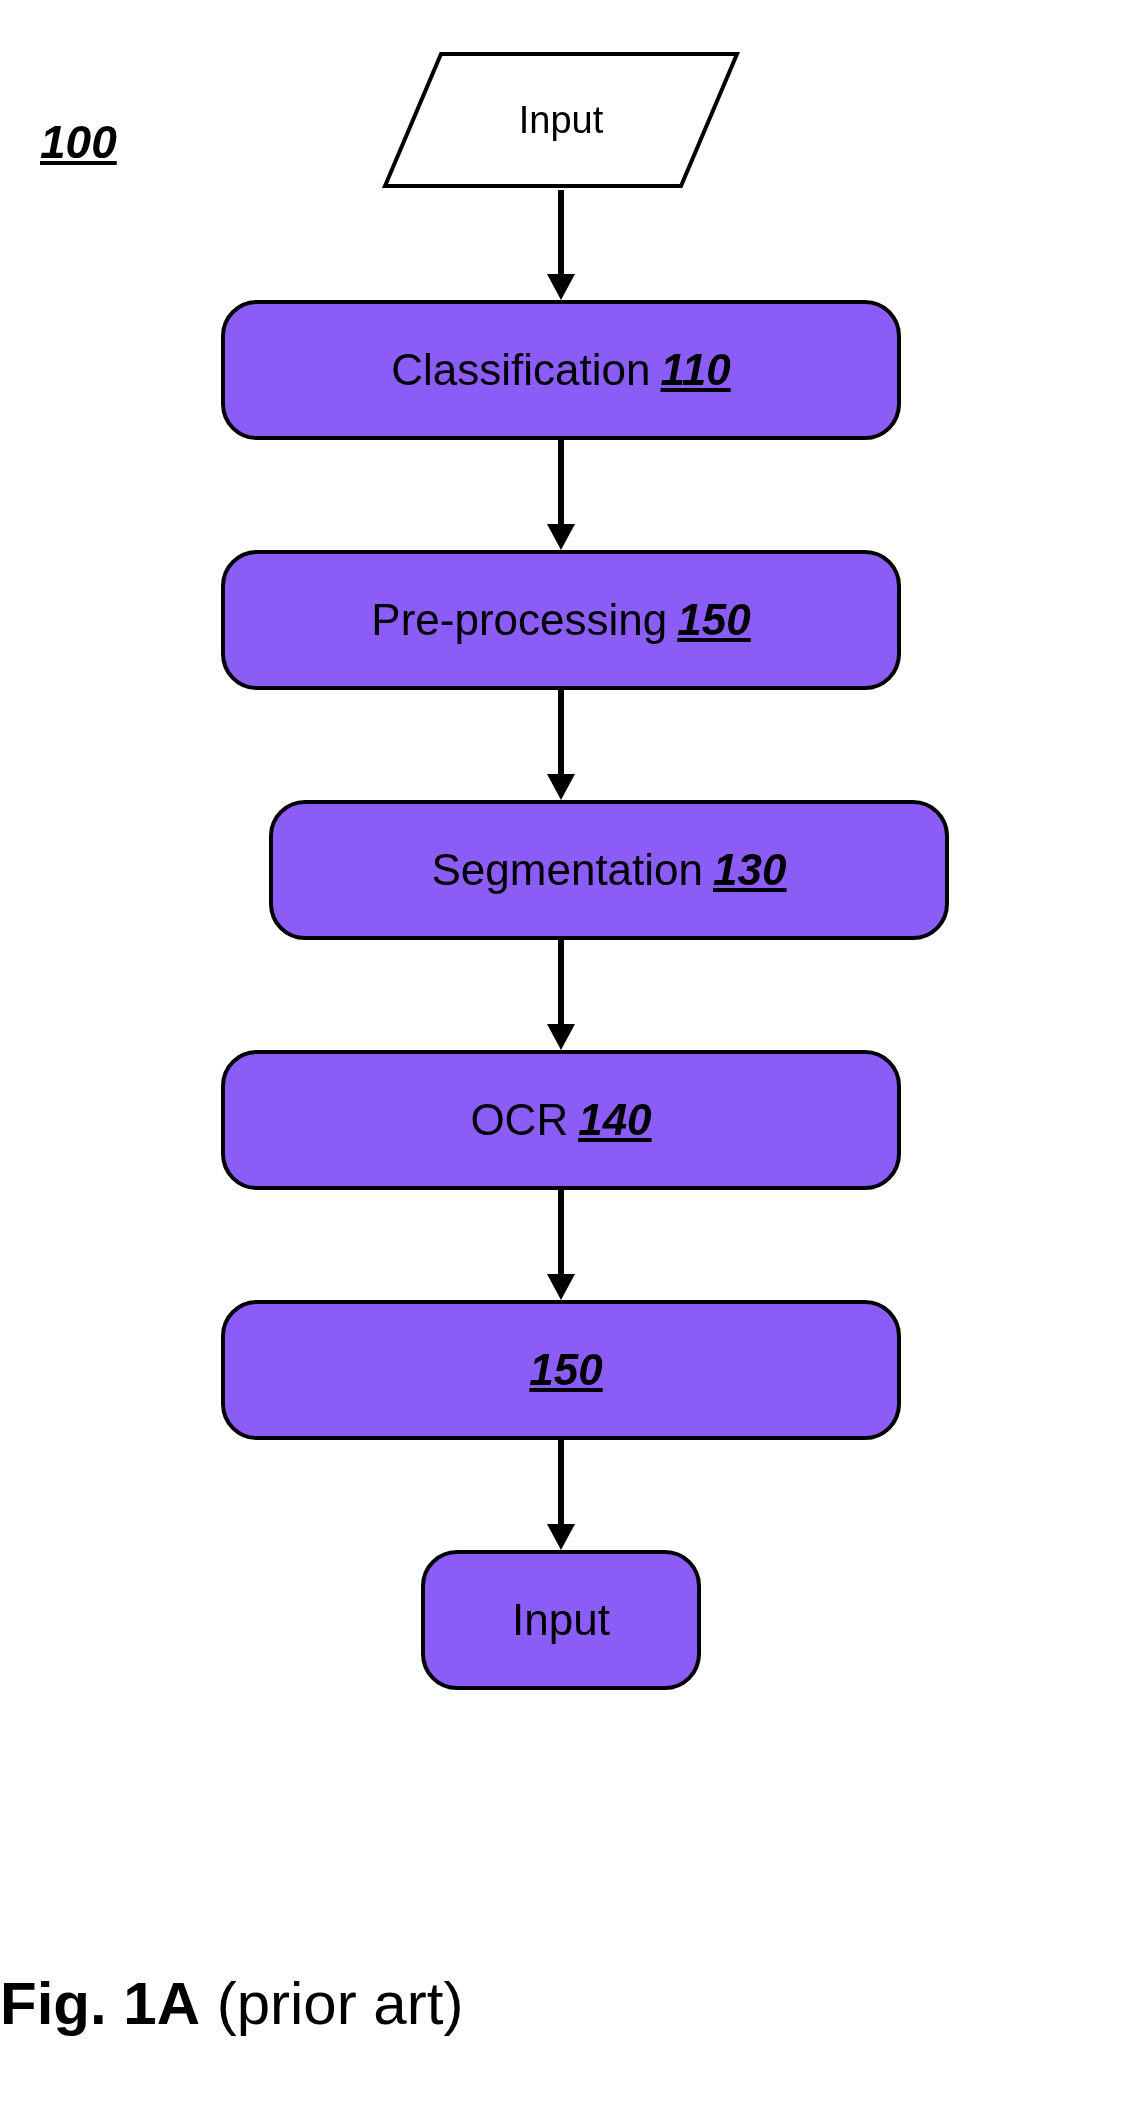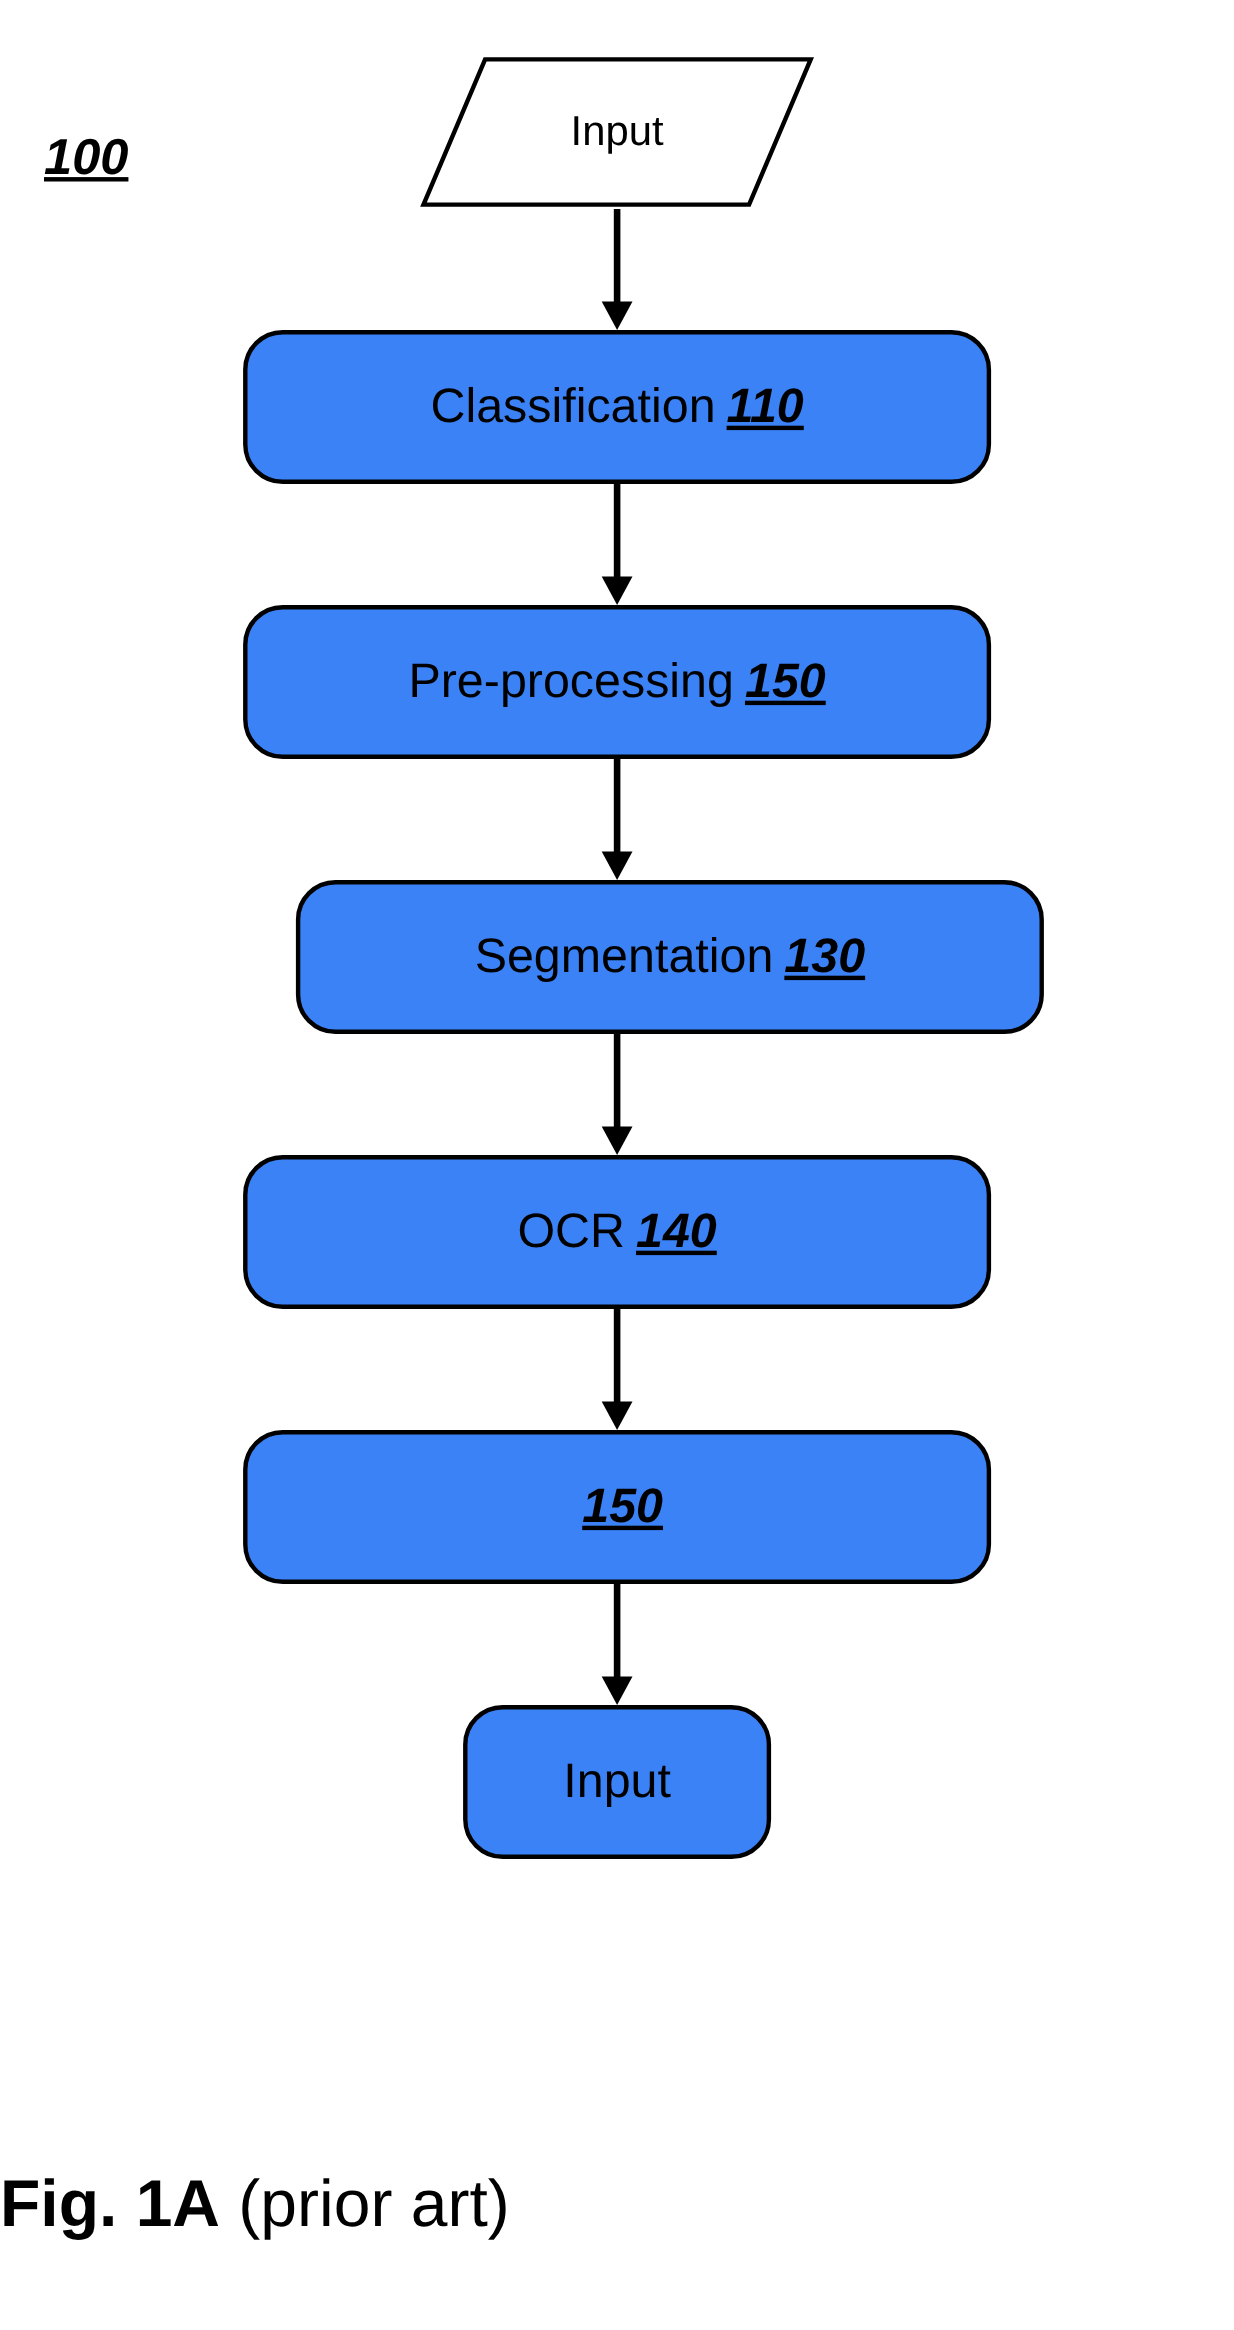--- a/index.html
+++ b/index.html
@@ -21,21 +21,21 @@
     left: 40px;
     top: 115px;
     font-size: 46px;
     font-weight: bold;
     font-style: italic;
     text-decoration: underline;
   }
   .node {
     position: absolute;
     border: 4px solid #000;
-    background: #3b82f6;
+    background: #8b5cf6;
     display: flex;
     align-items: center;
     justify-content: center;
     font-size: 44px;
     box-sizing: border-box;
   }
   .process {
     border-radius: 36px;
     width: 680px;
     height: 140px;

